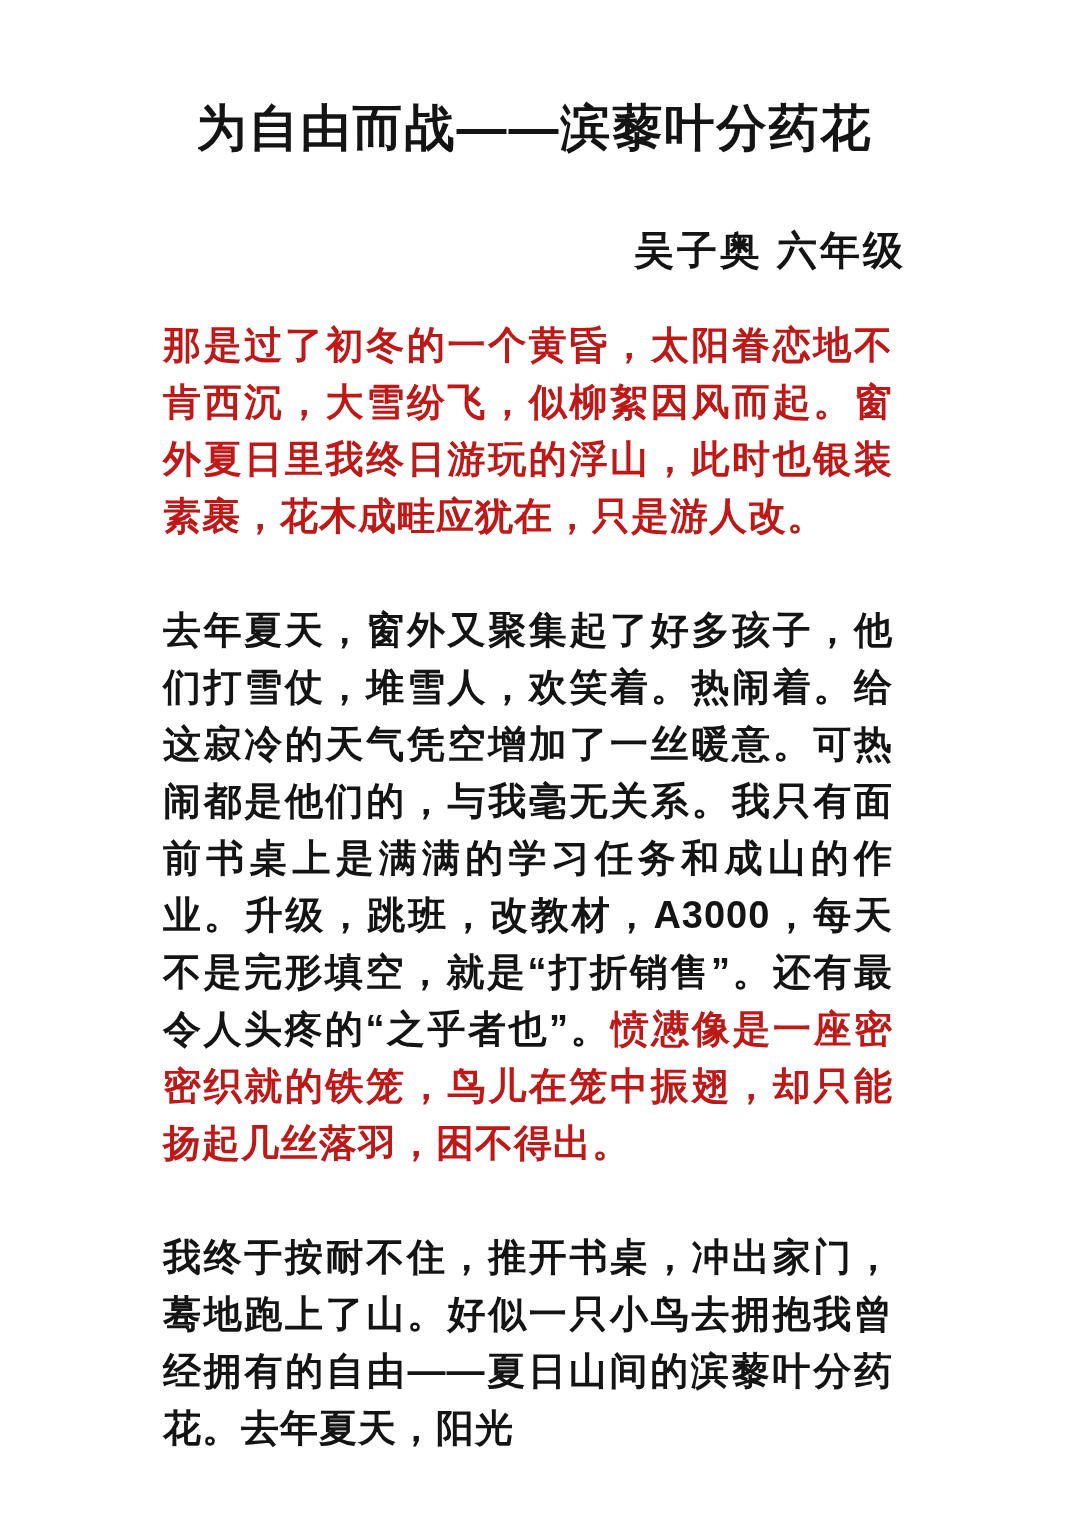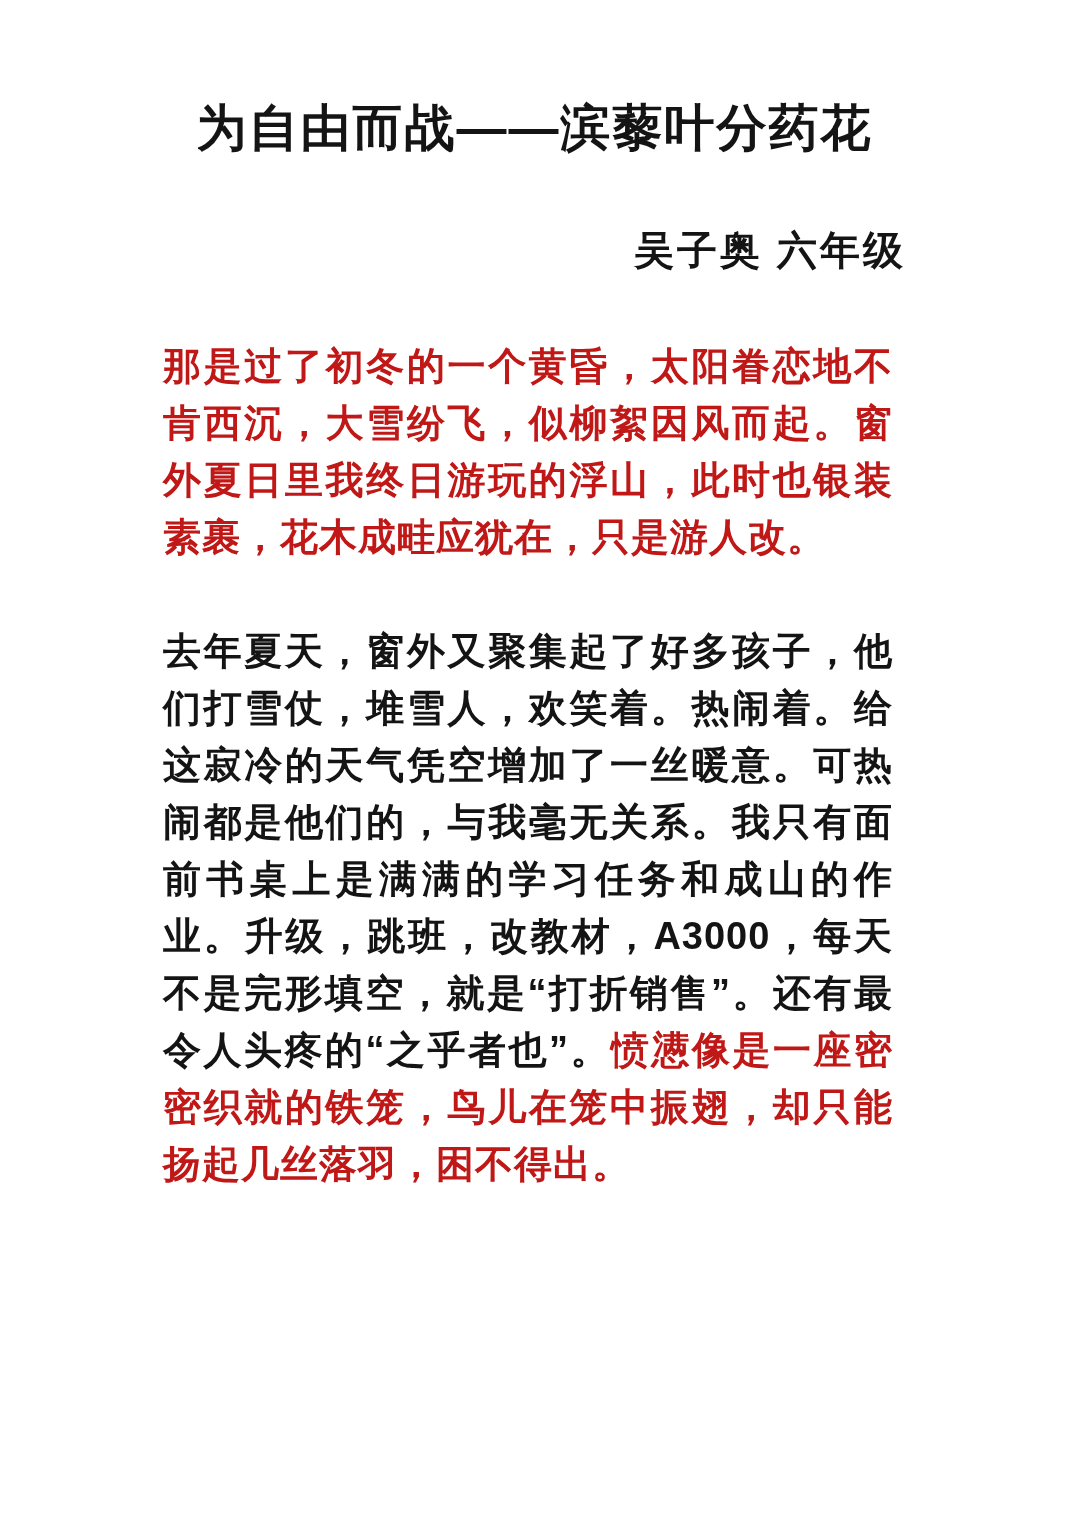--- a/index.html
+++ b/index.html
@@ -21,21 +21,21 @@
   .title {
     margin: 0 0 62px 0;
     font-size: 50px;
     font-weight: 700;
     line-height: 1.3;
     text-align: center;
     letter-spacing: 2px;
     color: var(--black, #141414);
   }
   .byline {
-    margin: 0 0 60px 0;
+    margin: 0 0 39px 0;
     font-size: 40px;
     font-weight: 600;
     text-align: right;
     letter-spacing: 3px;
     color: var(--black, #141414);
   }
   .essay-body {
     font-size: 38px;
     font-weight: 600;
     line-height: 57px;
@@ -53,14 +53,15 @@
 <body>
 
 <div class="page">
   <h1 class="title">为自由而战——滨藜叶分药花</h1>
 
   <div class="byline">吴子奥 六年级</div>
 
   <div class="essay-body">
       <p class="para"><span class="seg seg-red">那是过了初冬的一个黄昏，太阳眷恋地不肯西沉，大雪纷飞，似柳絮因风而起。窗外夏日里我终日游玩的浮山，此时也银装素裹，花木成畦应犹在，只是游人改。</span></p>
       <p class="para"><span class="seg seg-black">去年夏天，窗外又聚集起了好多孩子，他们打雪仗，堆雪人，欢笑着。热闹着。给这寂冷的天气凭空增加了一丝暖意。可热闹都是他们的，与我毫无关系。我只有面前书桌上是满满的学习任务和成山的作业。升级，跳班，改教材，A3000，每天不是完形填空，就是“打折销售”。还有最令人头疼的“之乎者也”。</span><span class="seg seg-red">愤懑像是一座密密织就的铁笼，鸟儿在笼中振翅，却只能扬起几丝落羽，困不得出。</span></p>
+      <p class="para"><span class="seg seg-black">我终于按耐不住，推开书桌，冲出家门，蓦地跑上了山。好似一只小鸟去拥抱我曾经拥有的自由——夏日山间的滨藜叶分药花。去年夏天，阳光</span></p>
     </div>
 </div>
 
 </body></html>

